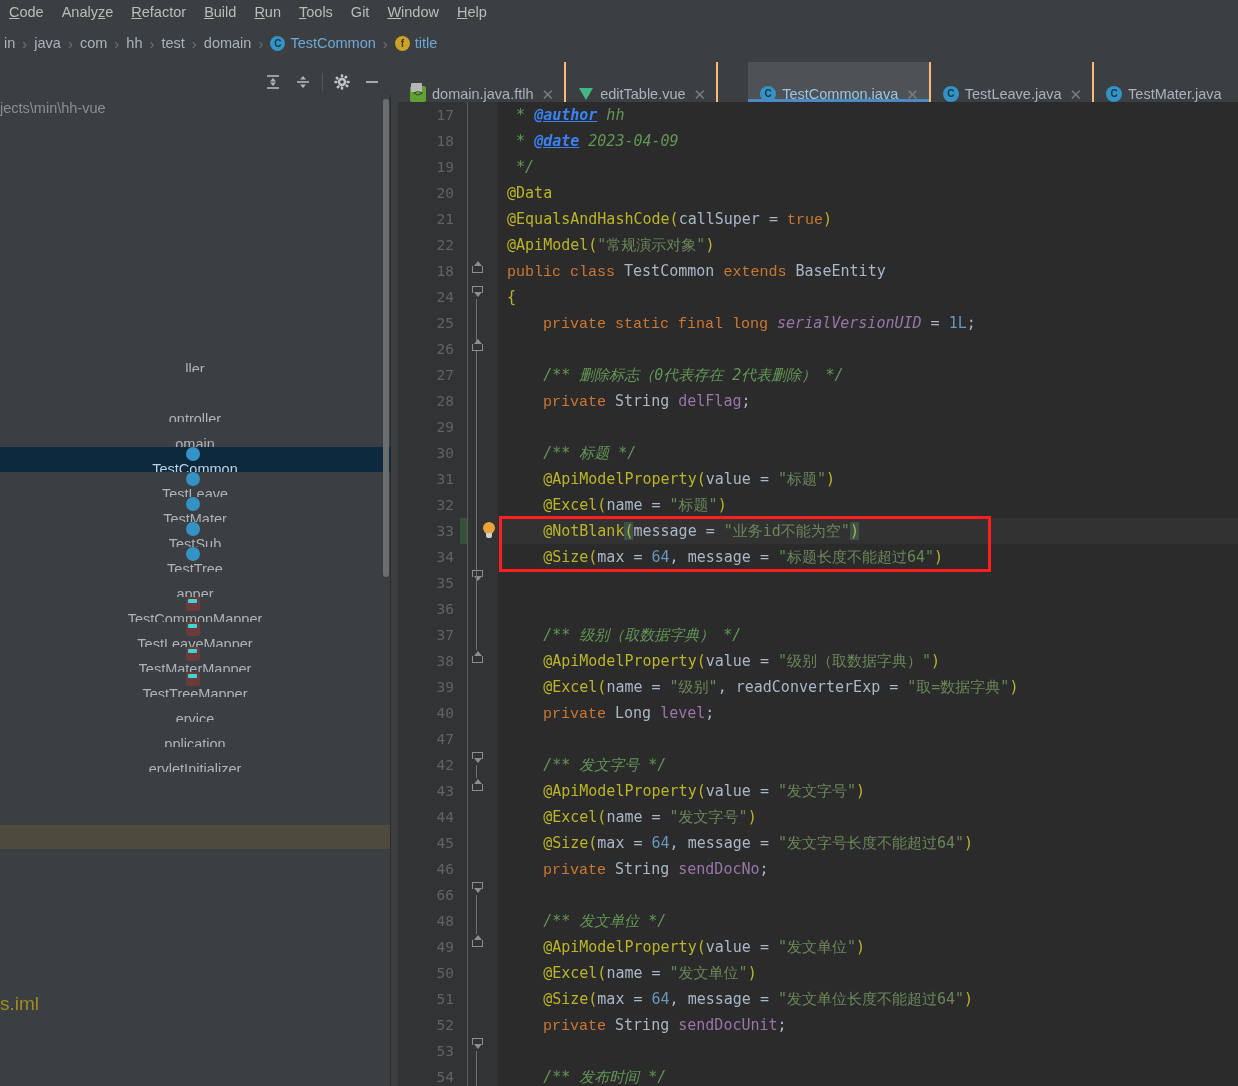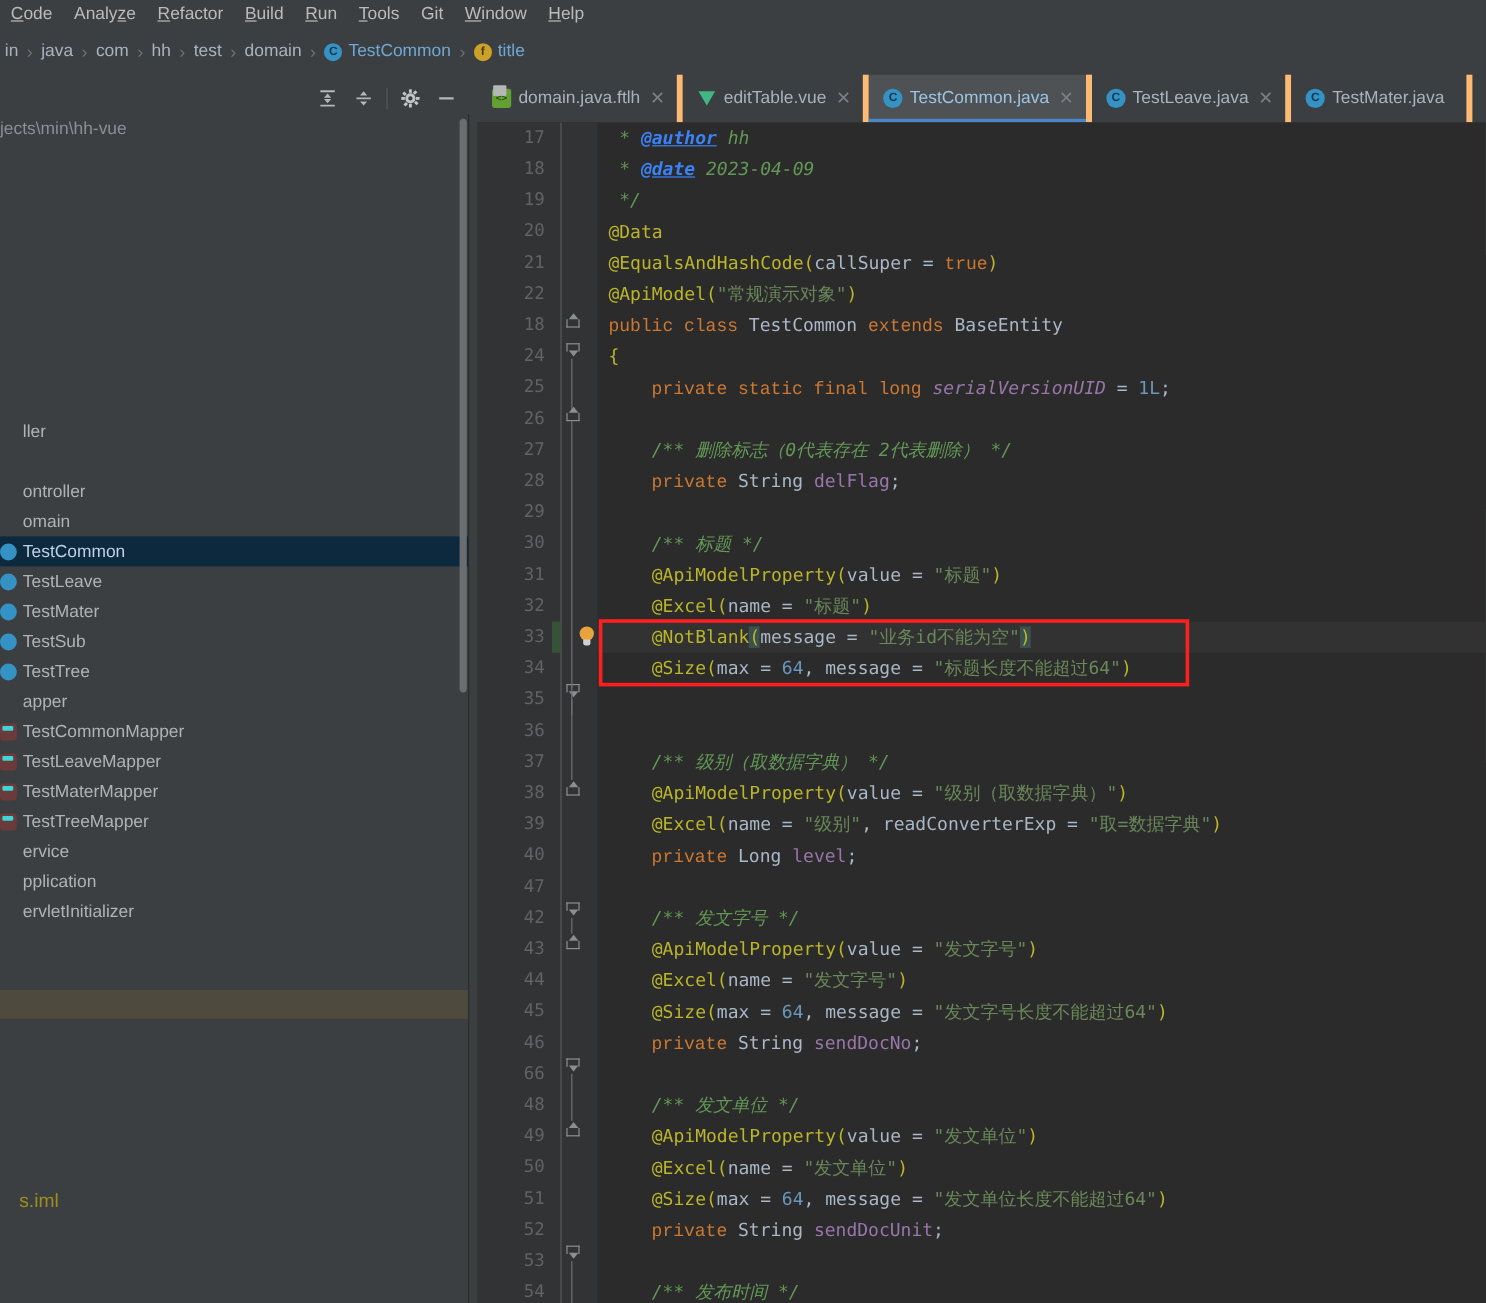--- a/index.html
+++ b/index.html
@@ -44,40 +44,40 @@
   .project{
     position:absolute;left:0;top:95px;width:390px;height:991px;
     background:#3c3f41;overflow:hidden;
   }
   .proj-path{
     position:absolute;left:0;top:5px;font-size:14.5px;color:#8a8f94;white-space:nowrap;
   }
   .tree{position:absolute;left:0;top:0;width:390px;}
   .trow{
     position:absolute;left:0;width:390px;height:25px;display:flex;align-items:center;
-    font-size:14.5px;color:#b0b3b6;white-space:nowrap;
+    font-size:14.5px;color:#b0b3b6;white-space:nowrap;flex-direction:column;
   }
   .trow.selected{background:#0d293e;color:#bfd4e4;}
   .trow.selected .tlabel{color:#bdd2e2;}
   .ticon{width:14px;height:14px;margin-right:5px;flex:0 0 auto;position:relative;}
   .ticon.cls{border-radius:50%;background:#3592c4;}
   .ticon.mapper{
     border-radius:3px;background:#6b3b3b;
   }
   .ticon.mapper:after{
     content:"";position:absolute;left:2px;top:2px;width:9px;height:4px;
     background:#3dd6d6;border-radius:1px;
   }
   .ticon.none{background:transparent;}
   .tlabel{overflow:hidden;}
   .olive-row{
     position:absolute;left:0;width:390px;height:24px;background:#4e4a3e;
   }
   .iml-row{
-    position:absolute;left:16px;font-size:16px;color:#9a8f1e;white-space:nowrap;
+    position:absolute;left:0;font-size:19px;color:#9a8f1e;white-space:nowrap;
   }
   .proj-scroll{
     position:absolute;left:383px;top:4px;width:6px;height:478px;background:#6b6e70;border-radius:3px;
   }
   .proj-divider{
     position:absolute;left:390px;top:95px;width:1px;height:991px;background:#2b2b2b;
   }
 
   
   .etoolbar{
@@ -86,25 +86,25 @@
   }
   .tbtn{width:30px;height:30px;display:flex;align-items:center;justify-content:center;}
   .tb-sep{width:1px;height:18px;background:#55595c;margin:0 4px;}
 
   
   .tabbar{
     position:absolute;left:398px;top:62px;width:840px;height:40px;
     background:#3c3f41;display:flex;align-items:stretch;overflow:hidden;
   }
   .tab{
-    display:flex;align-items:center;padding:0 10px 0 12px;position:relative;
-    border-right:5px solid #fdba74;font-size:14.5px;color:#a9b2bd;white-space:nowrap;
+    display:flex;align-items:flex-end;padding:0 10px 0 12px;position:relative;
+    border-right:2px solid #fdba74;font-size:14.5px;color:#a9b2bd;white-space:nowrap;
     background:#3c3f41;
   }
-  .tab.active{background:#4e5254;color:#9cc4e4;}
+  .tab.active{background:#4e5254;color:#9cc4e4;margin-left:30px;}
   .tab.active .tabname{color:#9cc4e4;}
   .tab.active:after{
     content:"";position:absolute;left:0;right:0;bottom:0;height:3px;background:#4a88c7;
   }
   .tabname{margin-right:8px;}
   .tabclose{color:#7a7f84;font-size:15px;line-height:1;}
   .ficon{width:16px;height:16px;margin-right:6px;flex:0 0 auto;position:relative;}
   .ficon.ftlh{background:#62a033;border-radius:2px;}
   .ficon.ftlh:before{
     content:"";position:absolute;left:1px;top:-3px;width:11px;height:9px;

